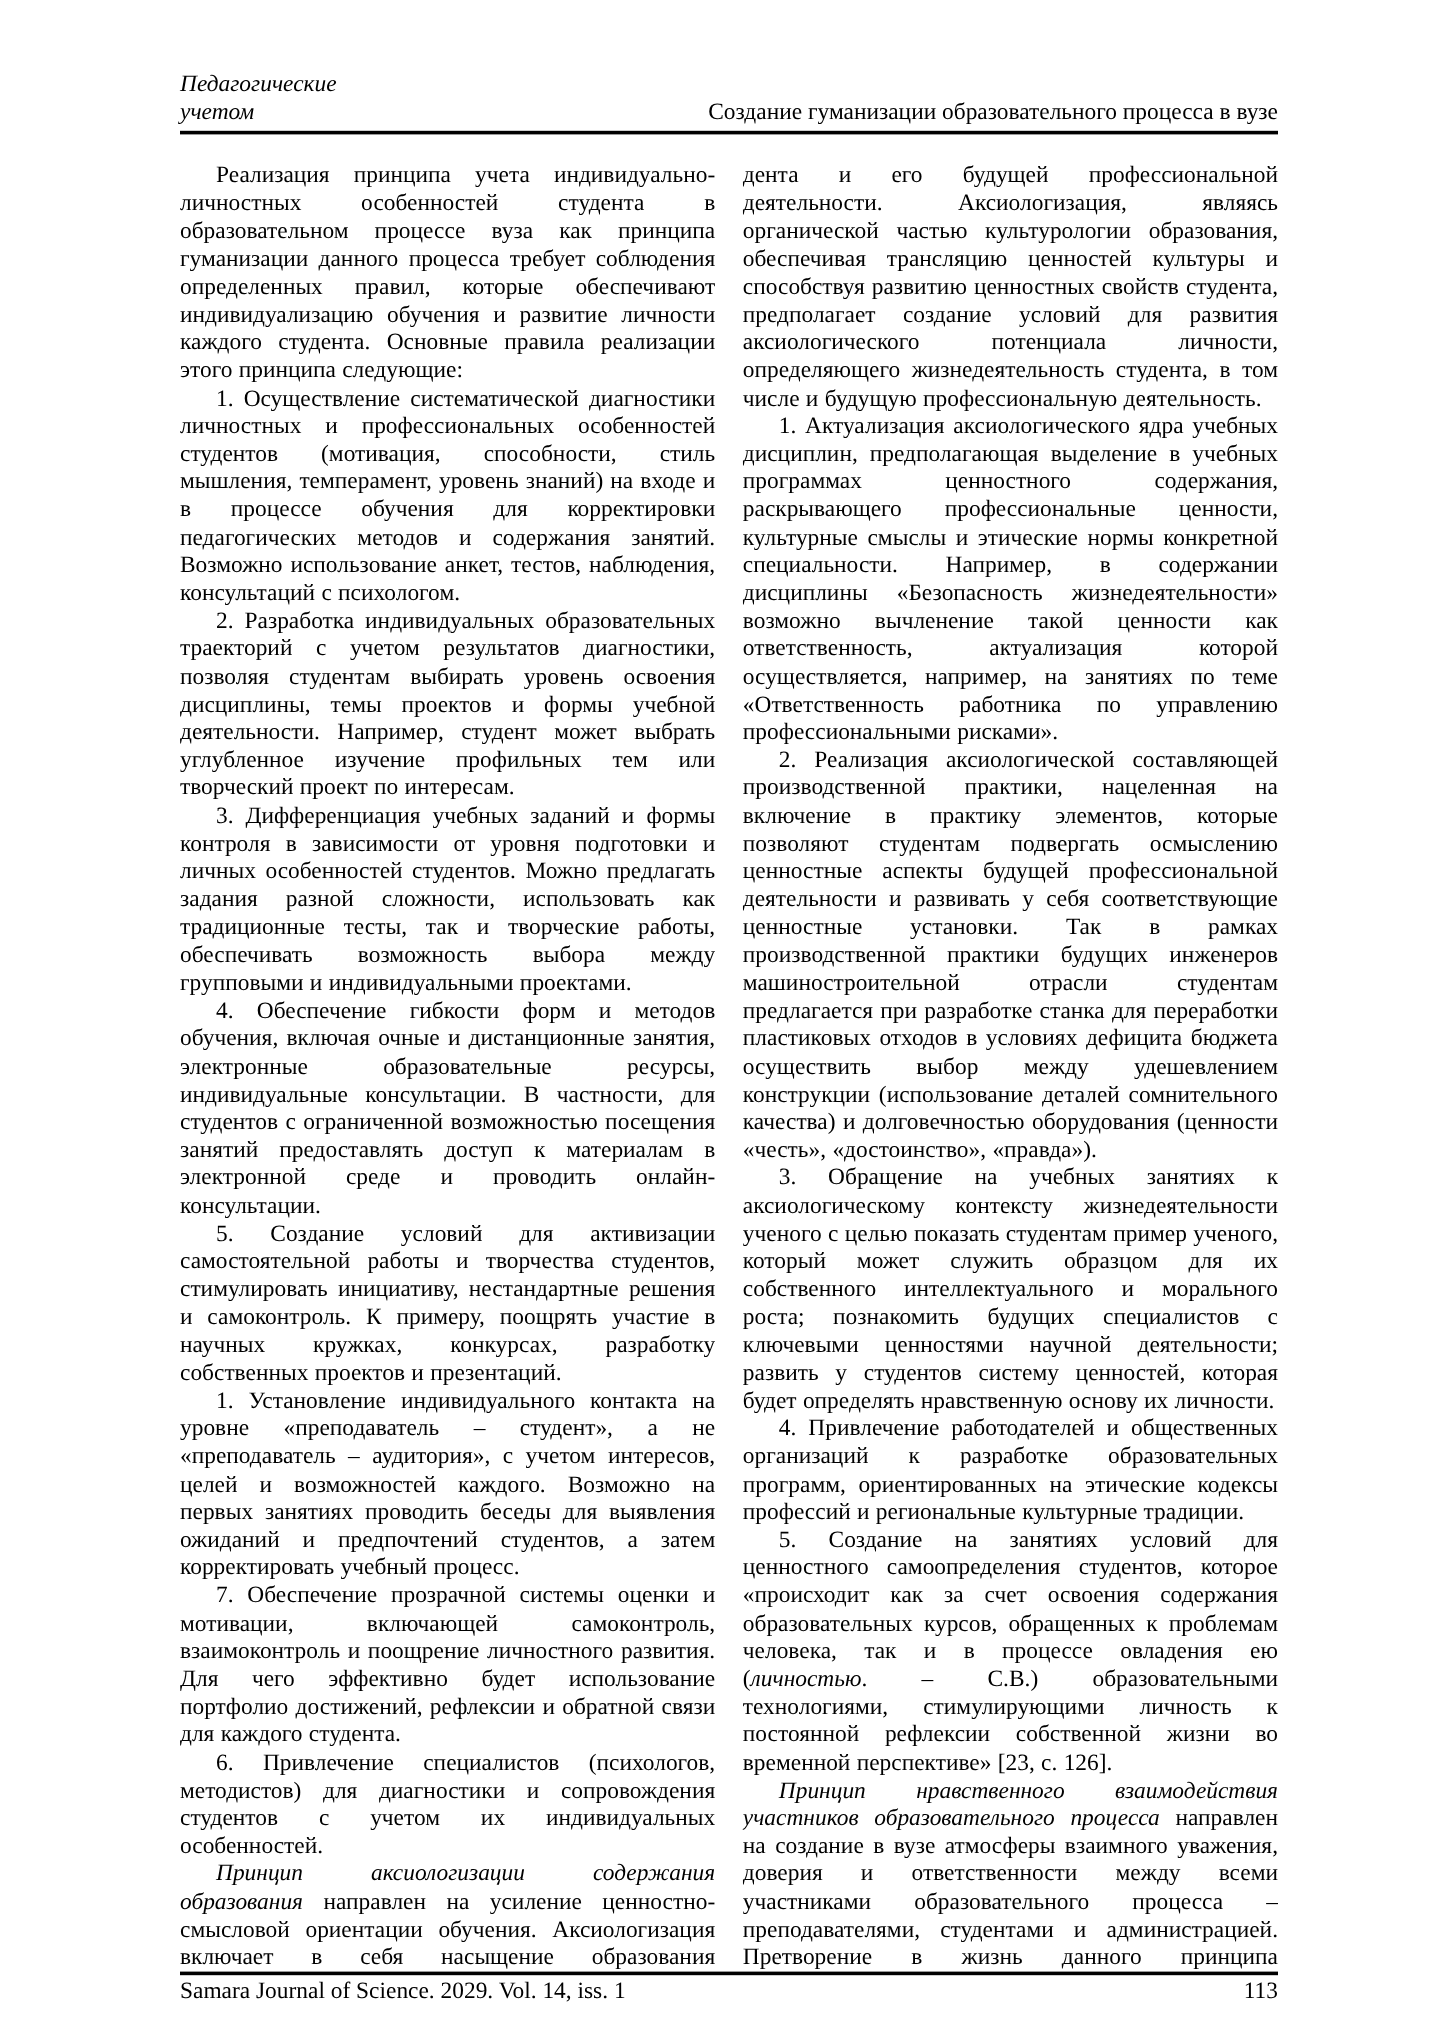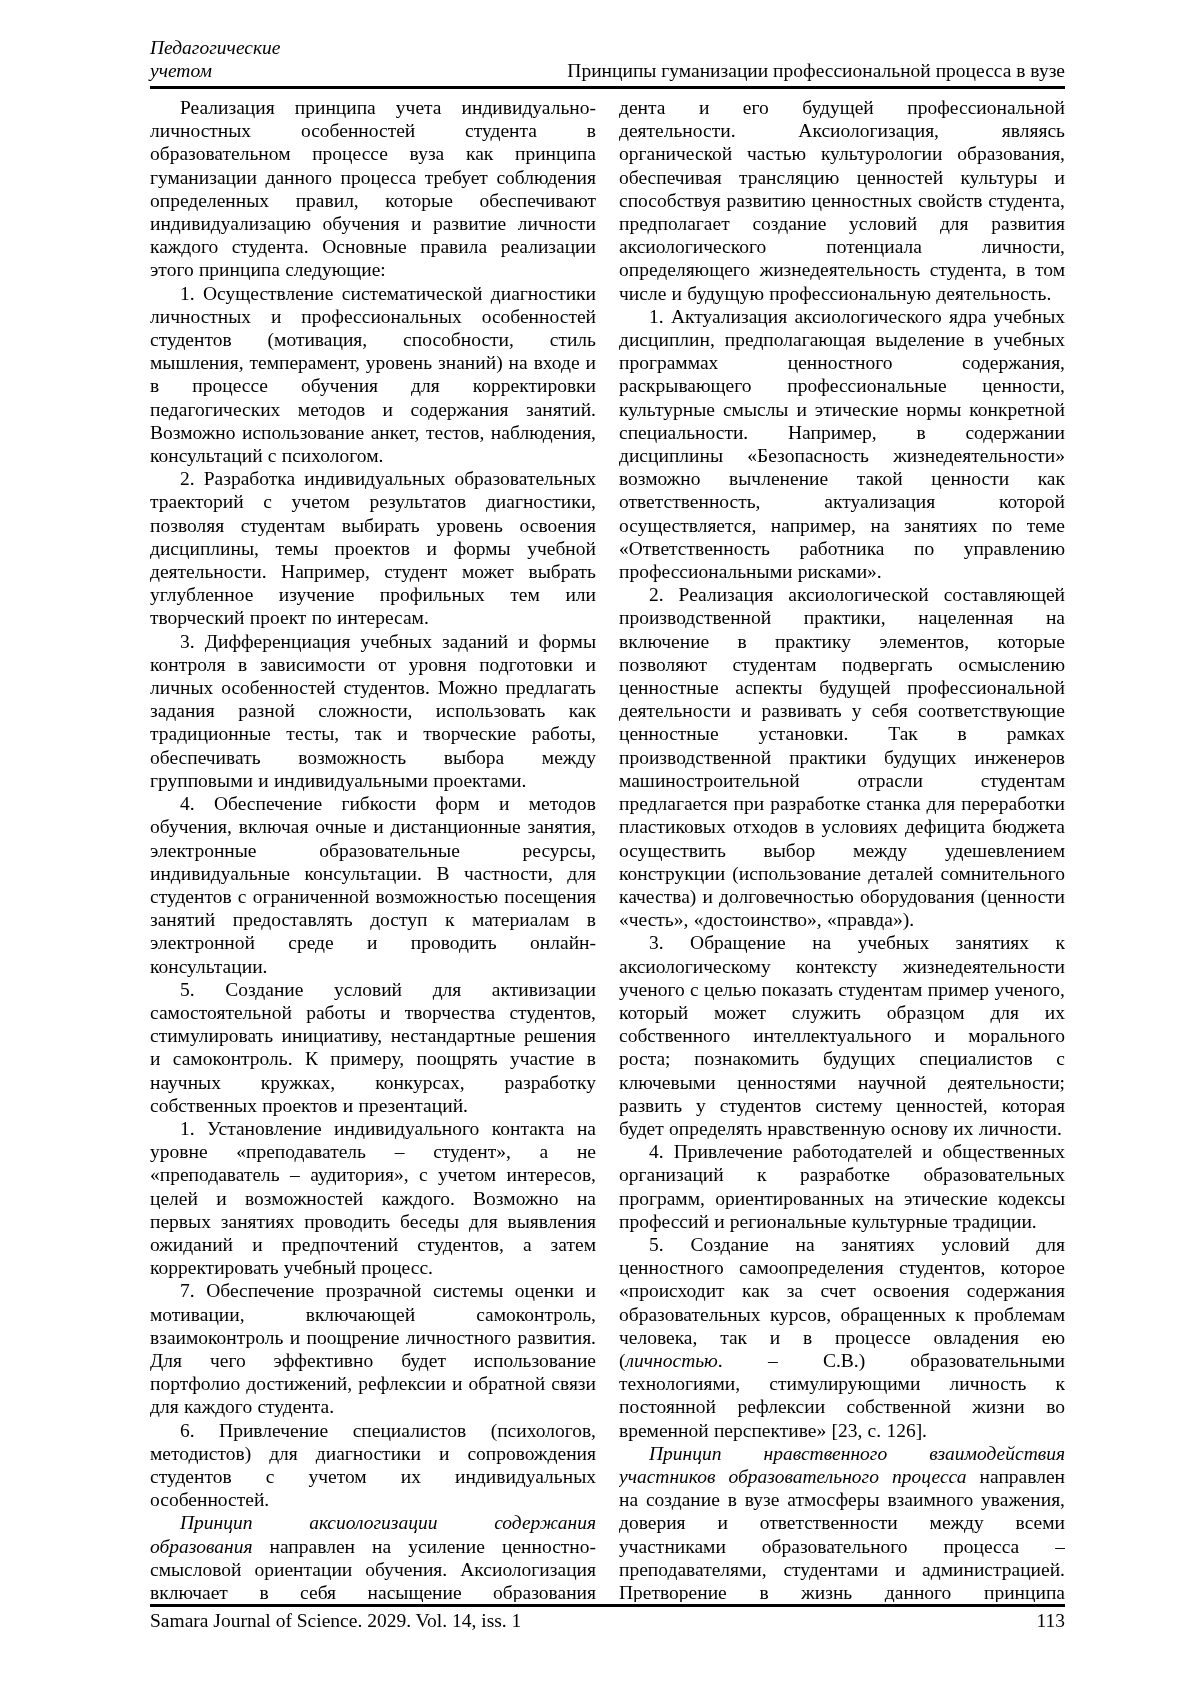--- a/index.html
+++ b/index.html
@@ -12,21 +12,21 @@
     width: 1200px;
     height: 1697px;
     background: #ffffff;
     color: #000000;
     font-family: "Liberation Serif", "DejaVu Serif", serif;
     overflow: hidden;
   }
   .content {
     position: absolute;
     left: 150px;
-    top: 37px;
+    top: 60px;
     width: 915px;
   }
   
   .page-header {
     display: flex;
     justify-content: space-between;
     align-items: flex-end;
     font-size: 19.5px;
     line-height: 22.5px;
   }
@@ -42,21 +42,21 @@
   .rule {
     border: 0;
     border-top: 3px solid #000;
     margin: 4px 0 0 0;
     width: 100%;
   }
   
   .columns {
     display: flex;
     gap: 23px;
-    margin-top: 7px;
+    margin-top: 23px;
     height: 1506px;
     overflow: hidden;
   }
   .col {
     width: 447px;
     overflow: hidden;
   }
   .col p {
     margin: 0;
     font-size: 19.5px;
@@ -89,21 +89,21 @@
 
 <div class="page">
   <div class="content">
 
     <header class="page-header">
       <div class="header-left">
         <div>Педагогические</div>
         <div>учетом</div>
       </div>
       <div class="header-right">
-        <div>Принципы гуманизации профессиональной процесса в вузе</div>
+        <div>Создание гуманизации образовательного процесса в вузе</div>
       </div>
     </header>
 
     <div class="rule"></div>
 
     <div class="columns">
       <div class="col">
           <p><span>Реализация принципа учета индивидуально-личностных особенностей студента в образовательном процессе вуза как принципа гуманизации данного процесса требует соблюдения определенных правил, которые обеспечивают индивидуализацию обучения и развитие личности каждого студента. Основные правила реализации этого принципа следующие:</span></p>
           <p><span>1. Осуществление систематической диагностики личностных и профессиональных особенностей студентов (мотивация, способности, стиль мышления, темперамент, уровень знаний) на входе и в процессе обучения для корректировки педагогических методов и содержания занятий. Возможно использование анкет, тестов, наблюдения, консультаций с психологом.</span></p>
           <p><span>2. Разработка индивидуальных образовательных траекторий с учетом результатов диагностики, позволяя студентам выбирать уровень освоения дисциплины, темы проектов и формы учебной деятельности. Например, студент может выбрать углубленное изучение профильных тем или творческий проект по интересам.</span></p>

